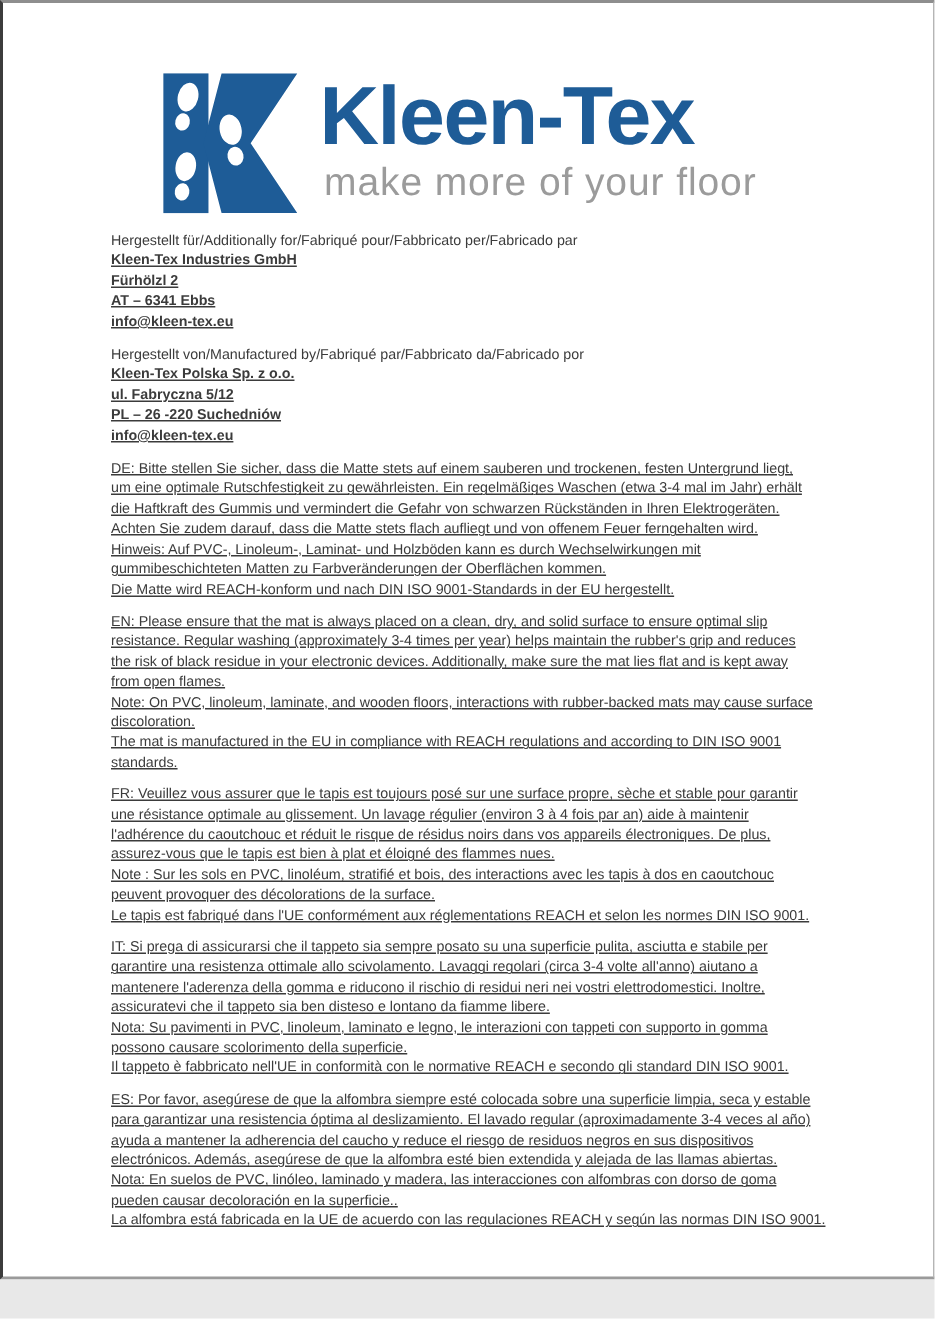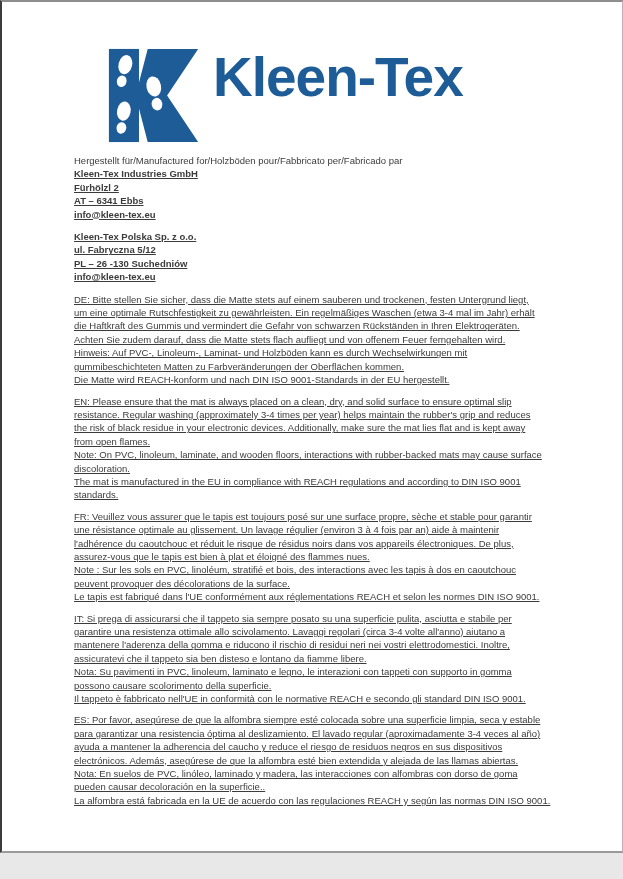--- a/index.html
+++ b/index.html
@@ -73,37 +73,39 @@
         <ellipse cx="0.5" cy="9.5" rx="5" ry="6"></ellipse>
       </g>
 
       <g transform="translate(51,49) rotate(-12)" fill="#ffffff">
         <ellipse cx="0" cy="-8.5" rx="7.5" ry="10.5"></ellipse>
         <ellipse cx="-0.5" cy="10" rx="5.5" ry="6.5"></ellipse>
       </g>
     </svg>
     <div class="logo-text">
       <div class="wordmark">Kleen-Tex</div>
+      <div class="tagline">make more of your floor</div>
     </div>
   </div>
 
   <div class="content">
 
     <div class="block">
-      <div>Hergestellt für/Manufactured for/Holzböden pour/Fabbricato per/Fabricado par</div>
+      <div>Hergestellt für/Additionally for/Fabriqué pour/Fabbricato per/Fabricado par</div>
       <div class="addr-lines">Kleen-Tex Industries GmbH
 Fürhölzl 2
 AT – 6341 Ebbs
 info@kleen-tex.eu</div>
     </div>
 
     <div class="block">
+      <div>Hergestellt von/Manufactured by/Fabriqué par/Fabbricato da/Fabricado por</div>
       <div class="addr-lines">Kleen-Tex Polska Sp. z o.o.
 ul. Fabryczna 5/12
-PL – 26 -130 Suchedniów
+PL – 26 -220 Suchedniów
 info@kleen-tex.eu</div>
     </div>
 
     <div class="para lines">DE: Bitte stellen Sie sicher, dass die Matte stets auf einem sauberen und trockenen, festen Untergrund liegt,
 um eine optimale Rutschfestigkeit zu gewährleisten. Ein regelmäßiges Waschen (etwa 3-4 mal im Jahr) erhält
 die Haftkraft des Gummis und vermindert die Gefahr von schwarzen Rückständen in Ihren Elektrogeräten.
 Achten Sie zudem darauf, dass die Matte stets flach aufliegt und von offenem Feuer ferngehalten wird.
 Hinweis: Auf PVC-, Linoleum-, Laminat- und Holzböden kann es durch Wechselwirkungen mit
 gummibeschichteten Matten zu Farbveränderungen der Oberflächen kommen.
 Die Matte wird REACH-konform und nach DIN ISO 9001-Standards in der EU hergestellt.</div>

